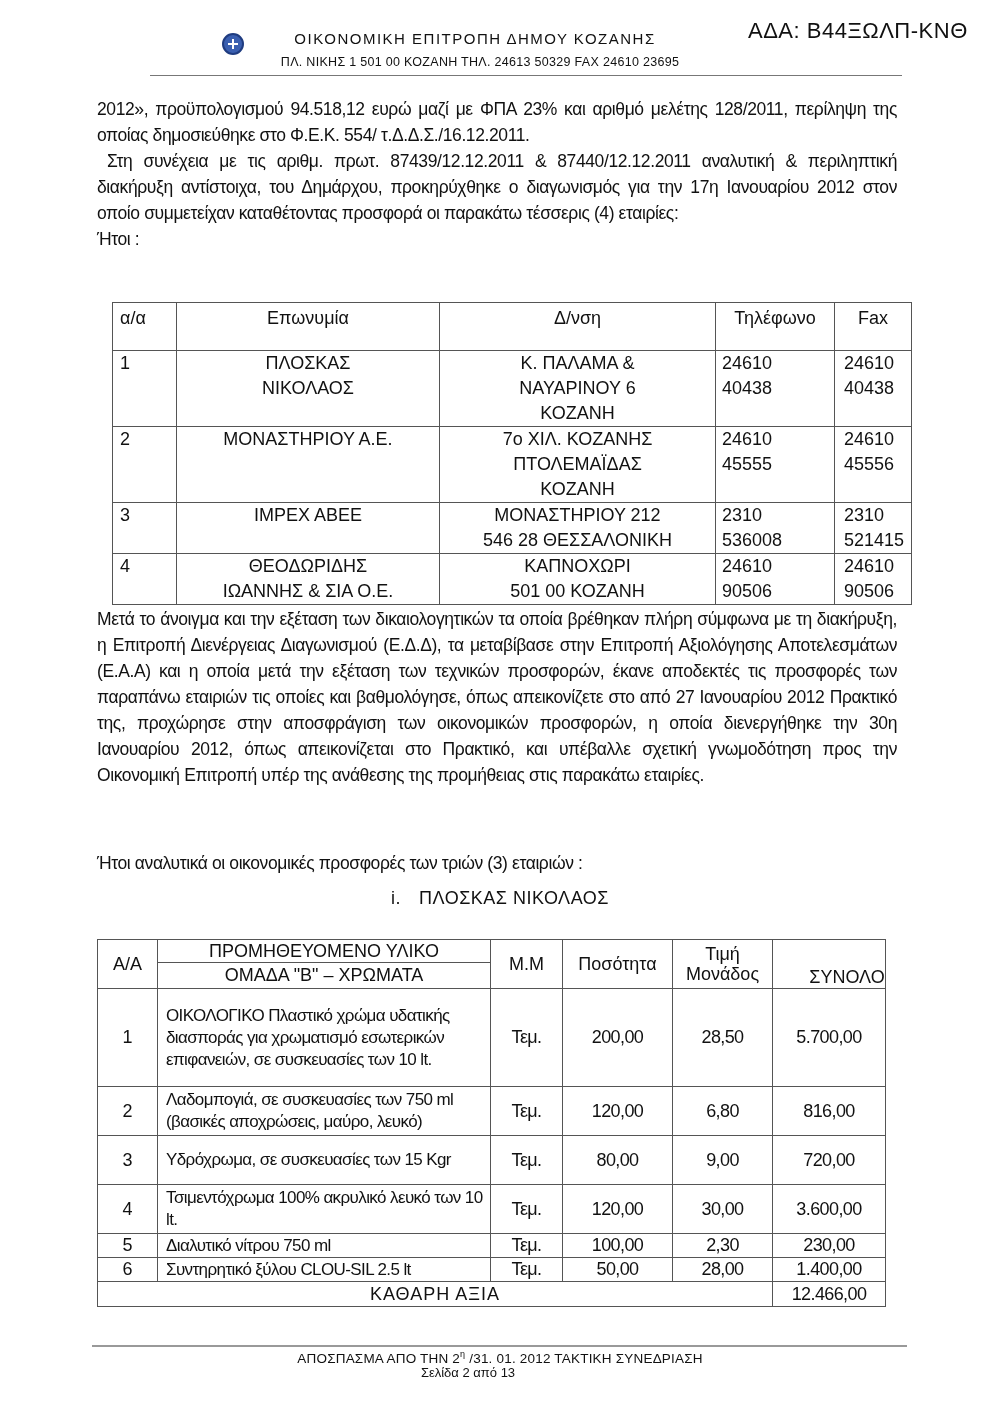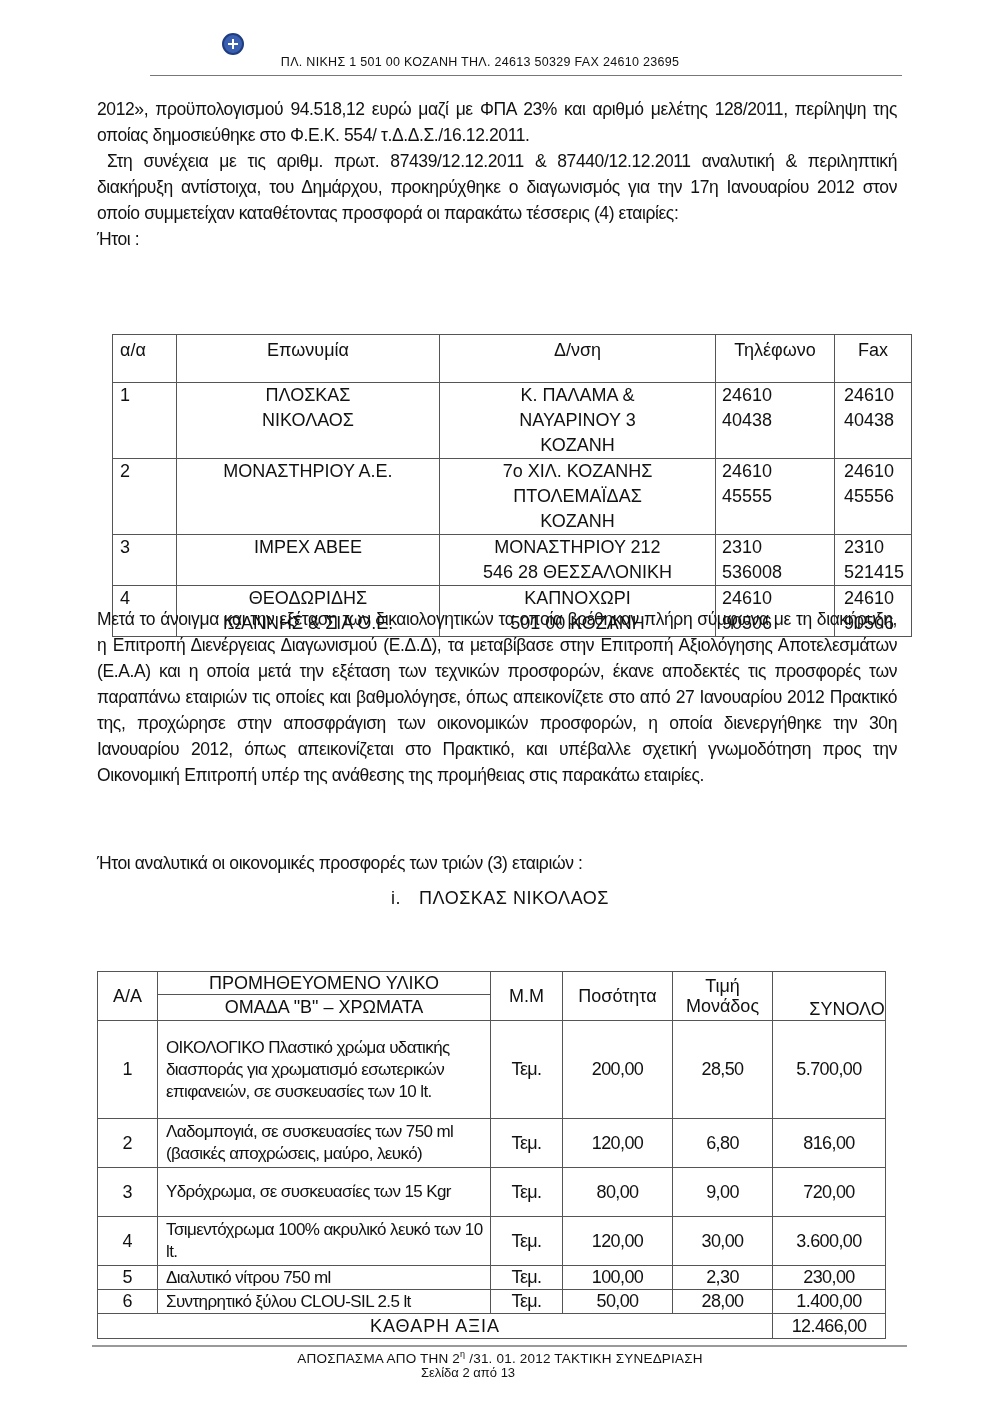--- a/index.html
+++ b/index.html
@@ -38,21 +38,21 @@
 
   .body-text {
     position: absolute; left: 97px; width: 800px;
     font-size: 17.5px; line-height: 26px; text-align: justify;
     font-family: "Liberation Sans Narrow", "Liberation Sans", sans-serif;
     letter-spacing: -0.4px;
   }
   .p1 { top: 96px; }
   .p-indent { text-indent: 10px; }
 
-  table { border-collapse: collapse; position: absolute; table-layout: fixed; margin-top: 32px; }
+  table { border-collapse: collapse; position: absolute; table-layout: fixed; }
   td, th { border: 1px solid #555; font-weight: normal; padding: 0; }
 
   .companies { left: 112px; top: 302px; width: 800px; font-size: 18px; }
   .companies th { height: 42px; vertical-align: top; padding-top: 5px; }
   .companies td { vertical-align: top; line-height: 25px; }
   .companies .c-aa { width: 56px; text-align: left; padding-left: 7px; }
   .companies .c-name { width: 262px; text-align: center; }
   .companies .c-addr { width: 275px; text-align: center; }
   .companies .c-tel { width: 118px; text-align: left; padding-left: 6px; }
   .companies .c-fax { text-align: left; padding-left: 9px; }
@@ -98,21 +98,23 @@
   .footer-line2 {
     position: absolute; left: 0; top: 1365px; width: 936px; text-align: center;
     font-size: 13px;
   }
 </style>
 </head>
 <body>
 
 <div class="page-header">
   <div class="logo"></div>
+  <div class="org-title">ΟΙΚΟΝΟΜΙΚΗ ΕΠΙΤΡΟΠΗ ΔΗΜΟΥ ΚΟΖΑΝΗΣ</div>
   <div class="org-address">ΠΛ. ΝΙΚΗΣ 1 501 00 ΚΟΖΑΝΗ ΤΗΛ. 24613 50329 FAX 24610 23695</div>
+  <div class="ada">ΑΔΑ: Β44ΞΩΛΠ-ΚΝΘ</div>
   <div class="header-rule"></div>
 </div>
 
 <div class="body-text p1">
   <div>2012», προϋπολογισμού 94.518,12 ευρώ μαζί με ΦΠΑ 23% και αριθμό μελέτης 128/2011, περίληψη της οποίας δημοσιεύθηκε στο Φ.Ε.Κ. 554/ τ.Δ.Δ.Σ./16.12.2011.</div>
   <div class="p-indent">Στη συνέχεια με τις αριθμ. πρωτ. 87439/12.12.2011 &amp; 87440/12.12.2011 αναλυτική &amp; περιληπτική διακήρυξη αντίστοιχα, του Δημάρχου, προκηρύχθηκε ο διαγωνισμός για την 17η Ιανουαρίου 2012 στον οποίο συμμετείχαν καταθέτοντας προσφορά οι παρακάτω τέσσερις (4) εταιρίες:</div>
   <div>Ήτοι :</div>
 </div>
 
 <table class="companies">
@@ -125,21 +127,21 @@
     <th class="c-fax">Fax</th>
   </tr>
   <tr>
     <td class="c-aa">1</td>
     <td class="c-name">
           <div>ΠΛΟΣΚΑΣ</div>
           <div>ΝΙΚΟΛΑΟΣ</div>
         </td>
     <td class="c-addr">
           <div>Κ. ΠΑΛΑΜΑ &amp;</div>
-          <div>ΝΑΥΑΡΙΝΟΥ 3</div>
+          <div>ΝΑΥΑΡΙΝΟΥ 6</div>
           <div>ΚΟΖΑΝΗ</div>
         </td>
     <td class="c-tel">
           <div>24610</div>
           <div>40438</div>
         </td>
     <td class="c-fax">
           <div>24610</div>
           <div>40438</div>
         </td>

